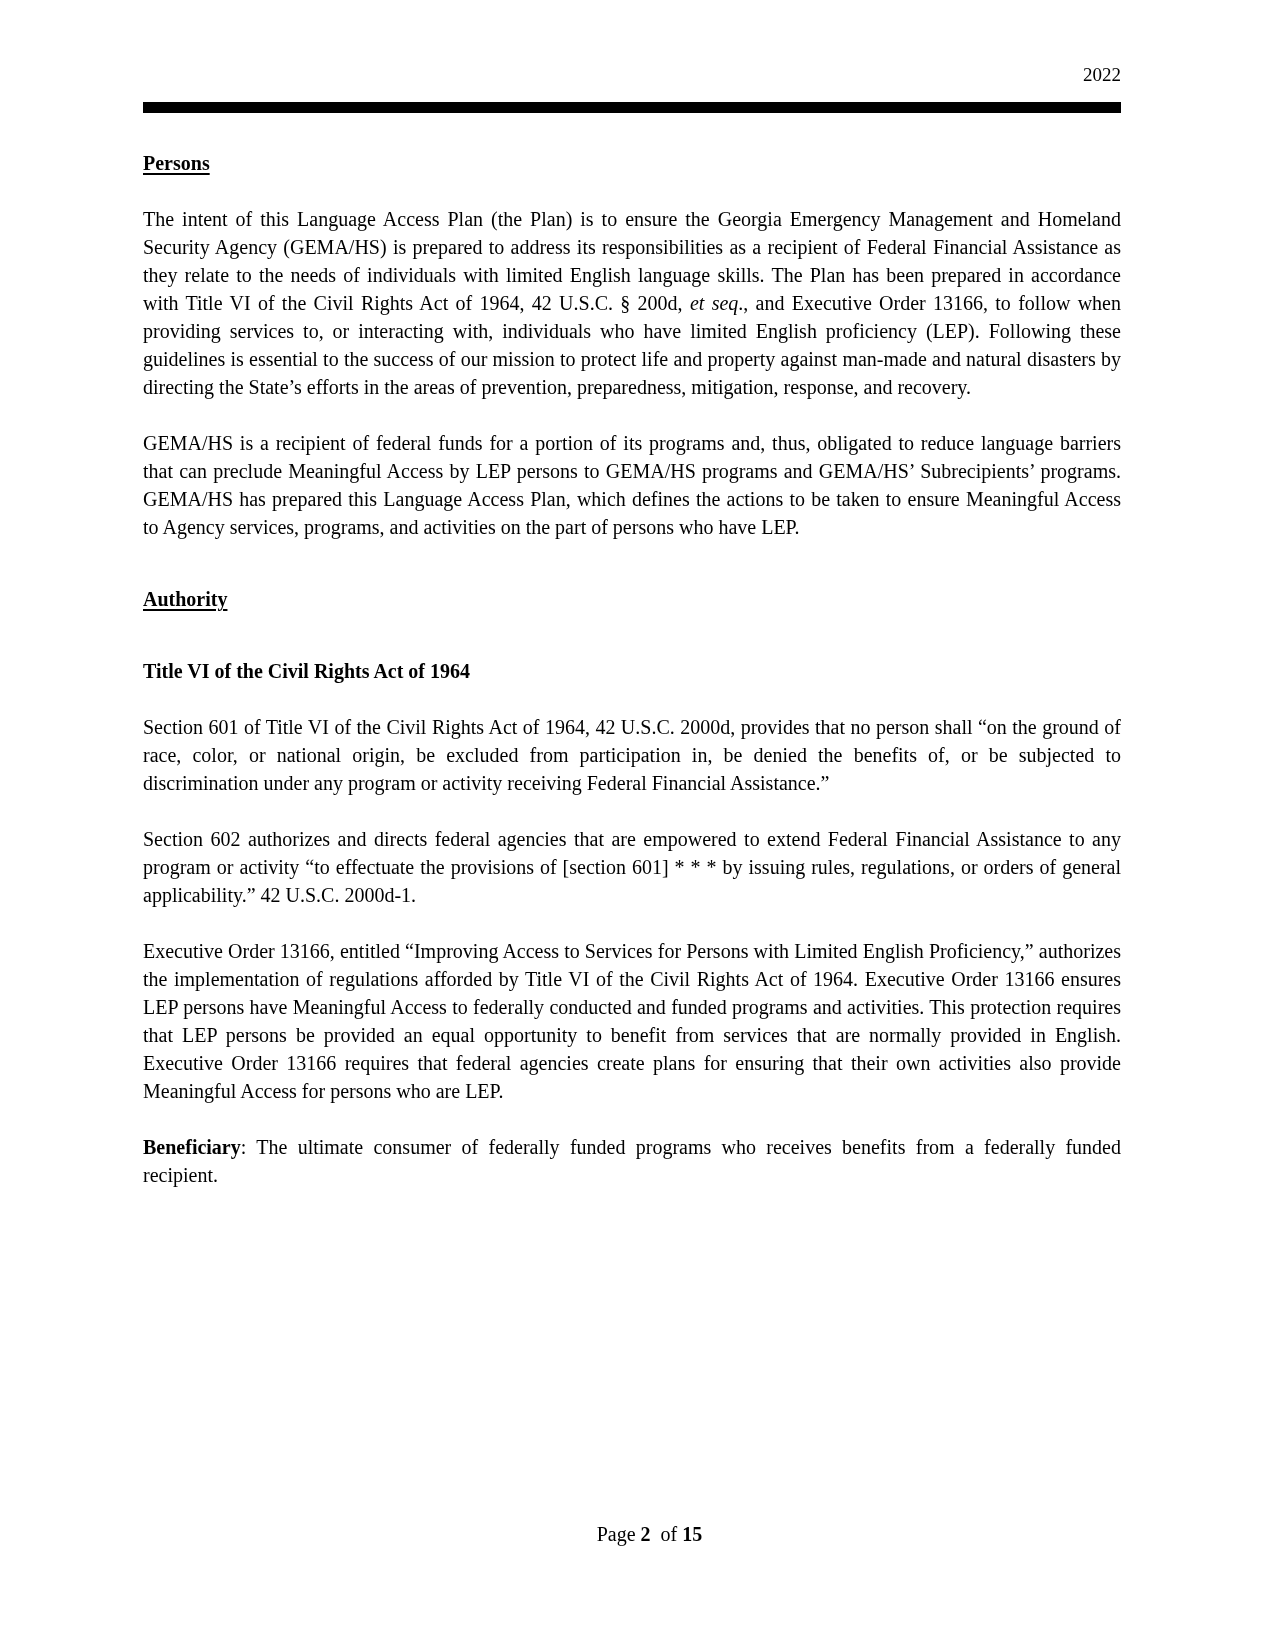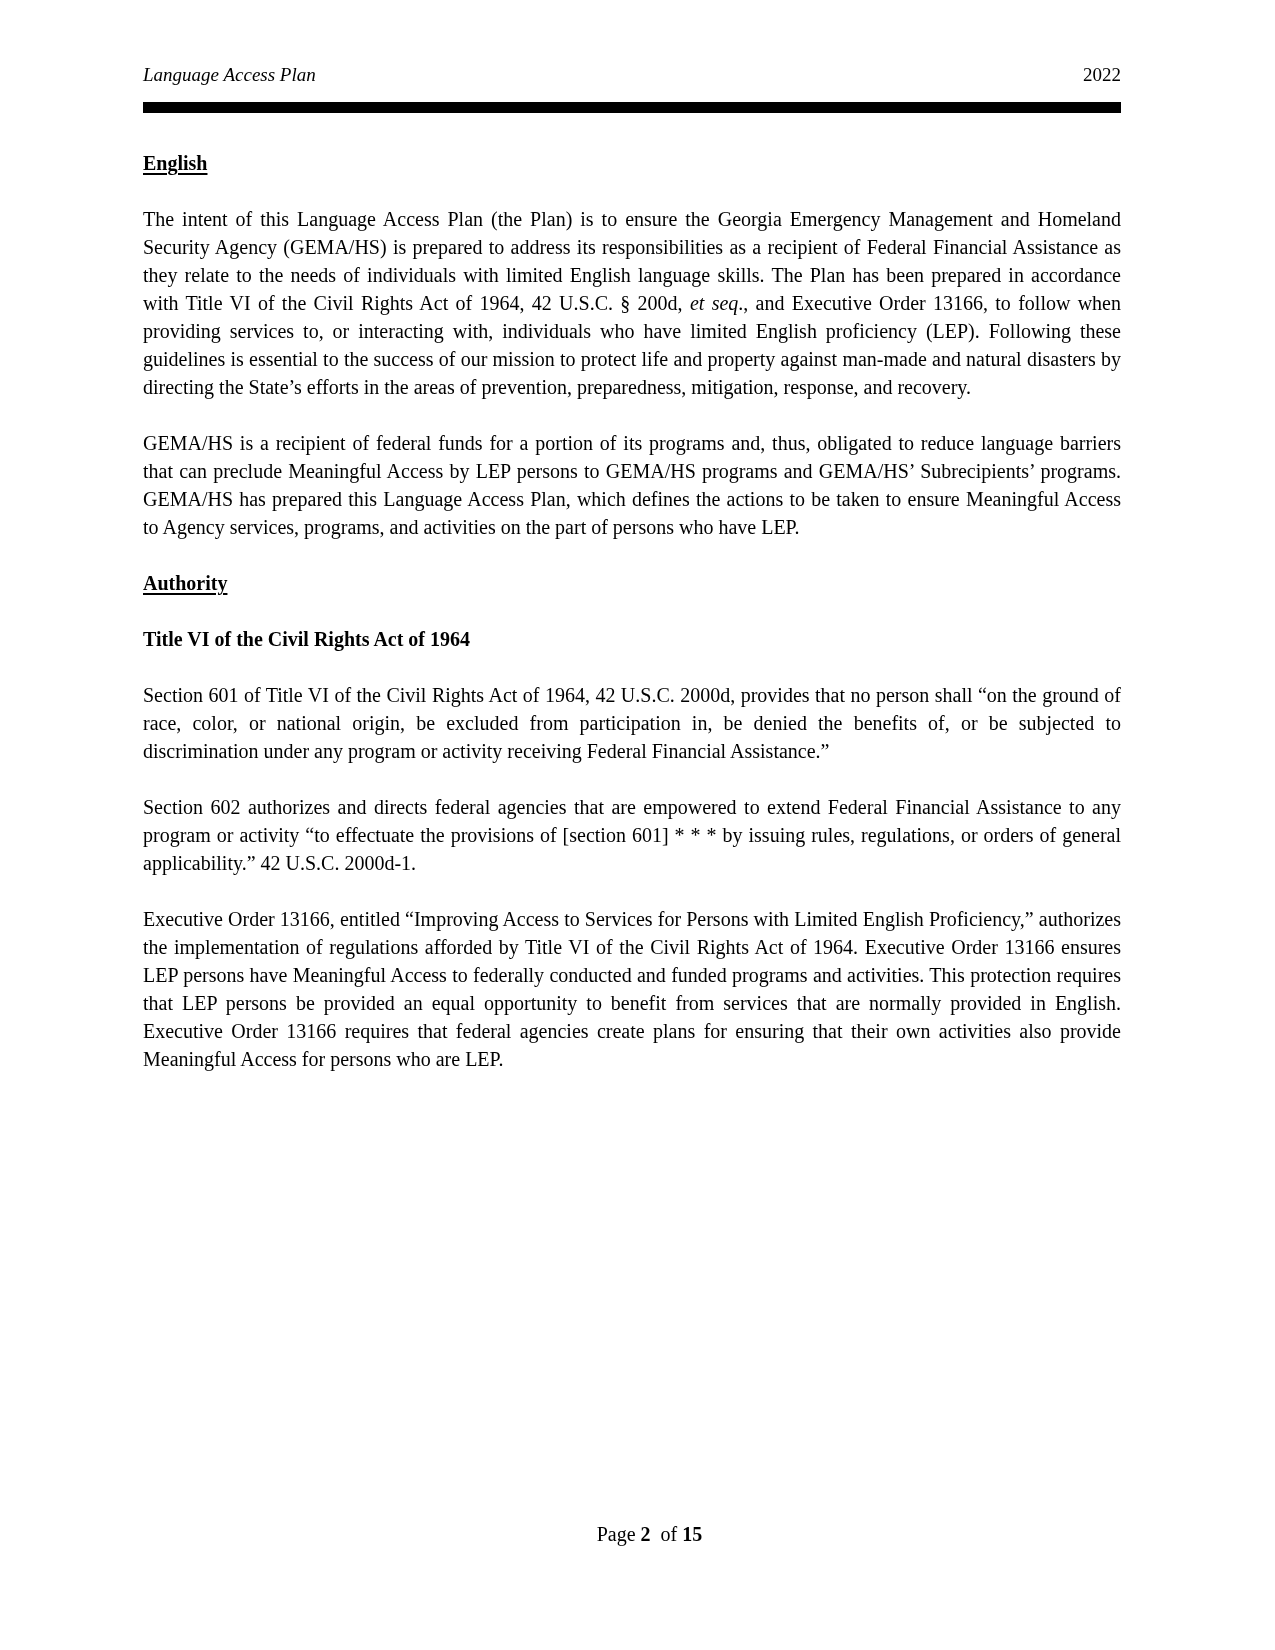--- a/index.html
+++ b/index.html
@@ -23,21 +23,21 @@
     align-items: flex-end;
     font-size: 19px;
     line-height: 25px;
   }
   .doc-header .title-line { font-style: italic; }
   .header-rule {
     height: 11px;
     background: #000000;
     margin-top: 15px;
   }
-  .block { margin-top: 28px; }
+  .block { margin-top: 44px; }
   .first-block { margin-top: 36px; }
   .heading { font-weight: bold; }
   .heading .u { text-decoration: underline; text-decoration-thickness: 2px; text-underline-offset: 3px; }
   p.body-para {
     margin: 28px 0 0 0;
     text-align: justify;
   }
   .run-italic { font-style: italic; }
   .run-bold { font-weight: bold; }
   .page-footer {
@@ -51,45 +51,45 @@
     margin-left: 24px;
   }
 </style>
 </head>
 <body>
 
 <div class="page">
 
   <div class="doc-header">
     <div class="header-left">
-      <div class="title-line">Language Access Plan</div>
     </div>
     <div class="header-year">2022</div>
   </div>
 
   <div class="header-rule"></div>
 
   <div class="block first-block heading">
-    <span class="u">English</span>
+    <span class="u">Persons</span>
   </div>
 
   <p class="body-para"><span>The intent of this Language Access Plan (the Plan) is to ensure the Georgia Emergency Management and Homeland Security Agency (GEMA/HS) is prepared to address its responsibilities as a recipient of Federal Financial Assistance as they relate to the needs of individuals with limited English language skills. The Plan has been prepared in accordance with Title VI of the Civil Rights Act of 1964, 42 U.S.C. § 200d, </span><span class="run-italic">et seq</span><span>., and Executive Order 13166, to follow when providing services to, or interacting with, individuals who have limited English proficiency (LEP). Following these guidelines is essential to the success of our mission to protect life and property against man-made and natural disasters by directing the State’s efforts in the areas of prevention, preparedness, mitigation, response, and recovery.</span></p>
 
   <p class="body-para">GEMA/HS is a recipient of federal funds for a portion of its programs and, thus, obligated to reduce language barriers that can preclude Meaningful Access by LEP persons to GEMA/HS programs and GEMA/HS’ Subrecipients’ programs. GEMA/HS has prepared this Language Access Plan, which defines the actions to be taken to ensure Meaningful Access to Agency services, programs, and activities on the part of persons who have LEP.</p>
 
   <div class="block heading">
     <span class="u">Authority</span>
   </div>
 
   <div class="block heading">Title VI of the Civil Rights Act of 1964</div>
 
   <p class="body-para">Section 601 of Title VI of the Civil Rights Act of 1964, 42 U.S.C. 2000d, provides that no person shall “on the ground of race, color, or national origin, be excluded from participation in, be denied the benefits of, or be subjected to discrimination under any program or activity receiving Federal Financial Assistance.”</p>
 
   <p class="body-para">Section 602 authorizes and directs federal agencies that are empowered to extend Federal Financial Assistance to any program or activity “to effectuate the provisions of [section 601] * * * by issuing rules, regulations, or orders of general applicability.” 42 U.S.C. 2000d-1.</p>
 
 
   <p class="body-para">Executive Order 13166, entitled “Improving Access to Services for Persons with Limited English Proficiency,” authorizes the implementation of regulations afforded by Title VI of the Civil Rights Act of 1964. Executive Order 13166 ensures LEP persons have Meaningful Access to federally conducted and funded programs and activities. This protection requires that LEP persons be provided an equal opportunity to benefit from services that are normally provided in English. Executive Order 13166 requires that federal agencies create plans for ensuring that their own activities also provide Meaningful Access for persons who are LEP.</p>
 
 
+  <p class="body-para"><span class="run-bold">Beneficiary</span><span>: The ultimate consumer of federally funded programs who receives benefits from a federally funded recipient.</span></p>
 
   <div class="page-footer"><span>Page </span><span class="run-bold">2</span><span>  of </span><span class="run-bold">15</span></div>
 
 </div>
 
 </body></html>

